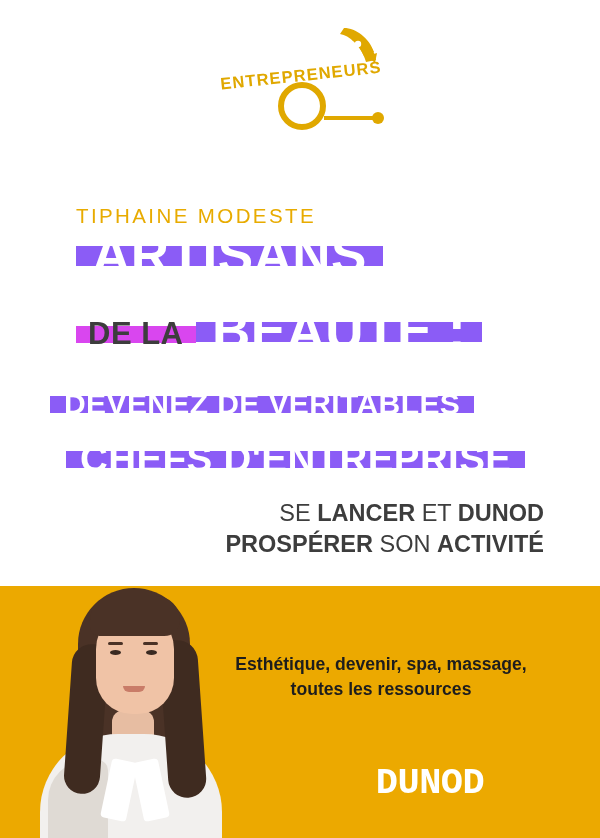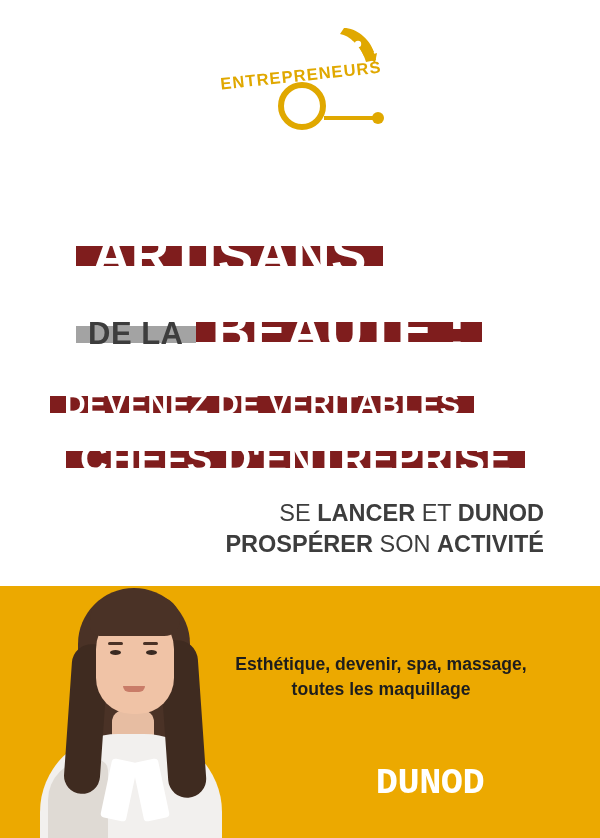--- a/index.html
+++ b/index.html
@@ -62,29 +62,29 @@
   }
   .tline {
     display: block;
     margin: 0;
     padding: 0;
     line-height: 0;
     white-space: nowrap;
   }
   .tline .seg {
     display: inline-block;
-    background: #7f1d1d;
+    background: #8b5cf6;
     color: #ffffff;
     font-weight: bold;
     font-family: "Liberation Sans", sans-serif;
     text-transform: uppercase;
     vertical-align: baseline;
   }
   .tline .seg.white {
-    background: #a3a3a3;
+    background: #d946ef;
     color: #3d3d3d;
   }
 
   
   .l1 { position: absolute; left: 76px; top: 0px; }
   .l1 .seg {
     font-size: 53px;
     letter-spacing: 0.5px;
     padding: 9px 16px 11px 16px;
   }
@@ -329,20 +329,21 @@
       <circle cx="96" cy="84" r="21" fill="none" stroke="#e0a800" stroke-width="6"></circle>
 
       <line x1="118" y1="96" x2="172" y2="96" stroke="#e0a800" stroke-width="4"></line>
       <circle cx="172" cy="96" r="6" fill="#e0a800"></circle>
 
       <line x1="18" y1="78" x2="70" y2="78" stroke="#e0a800" stroke-width="0"></line>
     </svg>
     <div class="badge-word">ENTREPRENEURS</div>
   </div>
 
+  <div class="author">TIPHAINE MODESTE</div>
 
   <div class="title-wrap">
     <div class="tline l1">
       <span class="seg">ARTISANS</span>
     </div>
     <div class="tline l2">
       <span class="seg small white">DE LA</span>
       <span class="seg big">BEAUTÉ :</span>
     </div>
     <div class="tline l3">
@@ -374,18 +375,18 @@
     <div class="p-eye-l"></div>
     <div class="p-eye-r"></div>
     <div class="p-mouth"></div>
     <div class="p-collar-l"></div>
     <div class="p-collar-r"></div>
     <div class="p-band-cover"></div>
   </div>
 
   <div class="blurb">
     <div>Esthétique, devenir, spa, massage,</div>
-    <div>toutes les maquillage</div>
+    <div>toutes les ressources</div>
   </div>
 
   <div class="publisher">DUNOD</div>
 
 </div>
 
 </body></html>

